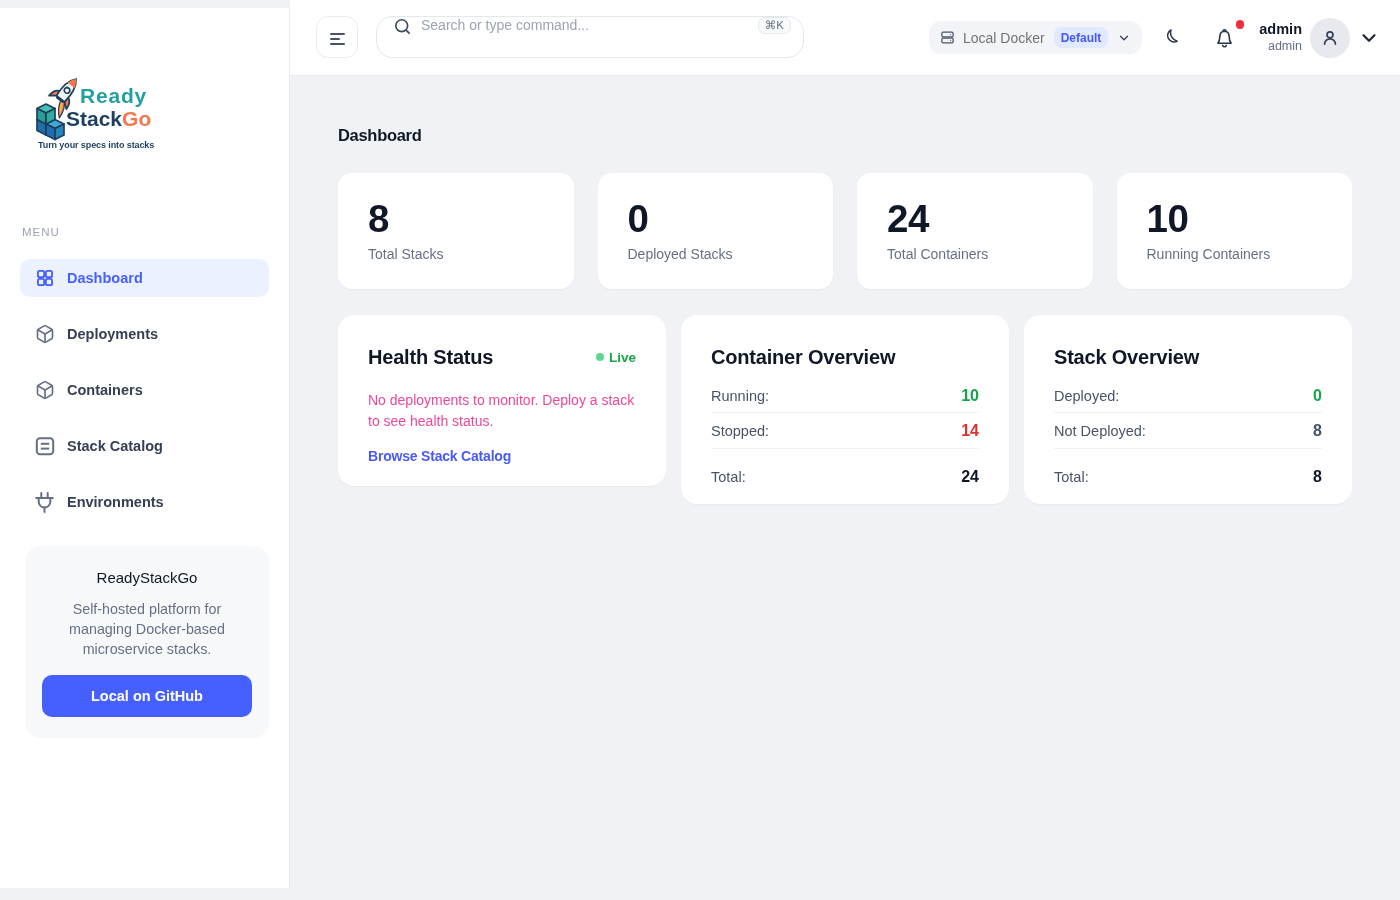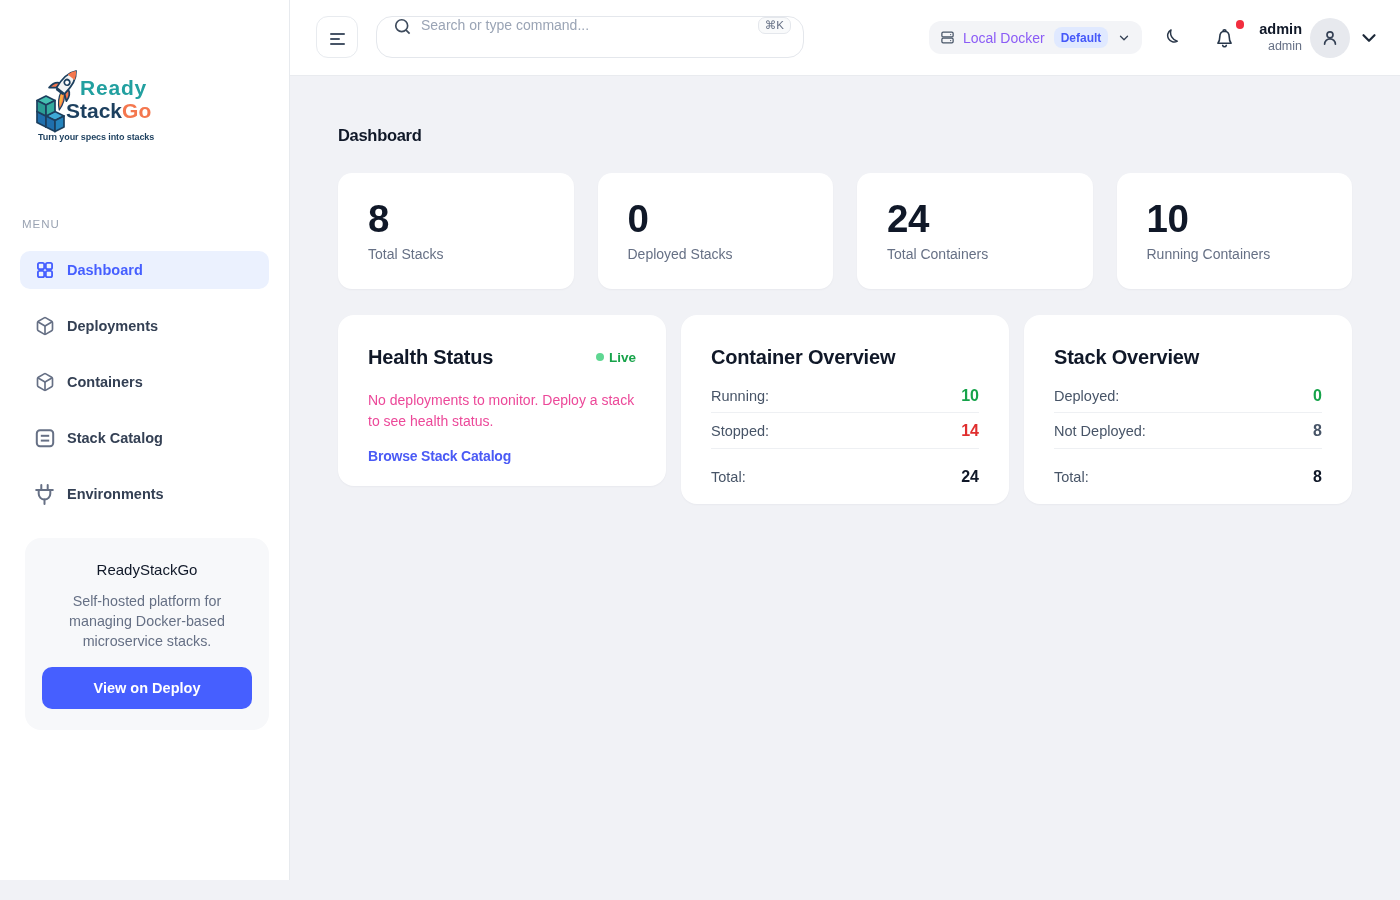--- a/index.html
+++ b/index.html
@@ -1,37 +1,37 @@
 <!DOCTYPE html>
 <html><head>
 <meta charset="utf-8">
 <style>
 * { margin:0; padding:0; box-sizing:border-box; }
 html,body { width:1400px; height:900px; overflow:hidden; font-family:"Liberation Sans", sans-serif; background:#f1f2f6; }
-.sidebar { position:fixed; left:0; top:0; width:290px; height:880px; background:#fff; border-right:1px solid #e7eaee; z-index:5; }
+.sidebar { position:fixed; left:0; top:8px; width:290px; height:880px; background:#fff; border-right:1px solid #e7eaee; z-index:5; }
 .logo { position:absolute; left:36px; top:66px; }
 .menu-label { position:absolute; left:22px; top:218px; font-size:11.5px; font-weight:500; letter-spacing:1px; color:#9aa3b2; }
 .nav { position:absolute; left:20px; top:251px; width:249px; }
 .nav-item { display:flex; align-items:center; height:38px; margin-bottom:18px; border-radius:10px; padding-left:15px; color:#344054; font-size:14.5px; font-weight:600; }
 .nav-item svg { margin-right:12px; }
 .nav-item.active { background:#ebf1fe; color:#465fff; }
 .promo { position:absolute; left:25px; top:538px; width:244px; height:192px; background:#f7f8fa; border-radius:16px; padding:21px 17px 20px; text-align:center; }
 .promo h3 { font-size:15px; font-weight:400; color:#101828; line-height:22px; }
 .promo p { margin-top:10px; font-size:14.3px; line-height:20px; color:#667085; }
 .promo .btn { margin-top:16px; display:block; height:42px; line-height:42px; background:#465fff; border-radius:10px; color:#fff; font-size:14.5px; font-weight:700; }
 
 .header { position:fixed; left:290px; top:0; width:1110px; height:76px; background:#fff; border-bottom:1px solid #e9ebef; z-index:4; }
 .hambtn { position:absolute; left:26px; top:16px; width:42px; height:42px; border:1px solid #e8ebef; border-radius:12px; background:#fff; }
 .hambtn .b { position:absolute; left:13px; height:2px; background:#475467; border-radius:1px; }
 .search { position:absolute; left:86px; top:16px; width:428px; height:42px; border:1px solid #e4e7ec; border-radius:16px; background:#fff; display:flex; align-items:flex-start; padding:0 12px 0 16px; }
 .search .ph { color:#9aa4b5; font-size:14px; margin-left:9px; flex:1; }
 .search .kbd { border:1px solid #e4e7ec; background:#f9fafb; border-radius:7px; font-size:11.5px; line-height:13px; color:#667085; padding:1px 6px; }
 .hdr-right { position:absolute; right:24px; top:0; height:75px; display:flex; align-items:center; }
 .env-pill { height:33px; background:#f3f4f7; border-radius:12px; display:flex; align-items:center; padding:0 11px; }
-.env-pill .name { margin-left:8px; font-size:14px; font-weight:500; color:#8b5cf6; }
+.env-pill .name { margin-left:8px; font-size:14px; font-weight:500; color:#737373; }
 .env-pill .badge { margin-left:9px; background:#e0e9ff; color:#4558f9; font-size:12px; font-weight:700; padding:3.5px 7px; border-radius:8px; }
 .env-pill svg.chev { margin-left:9px; }
 .icon-moon { margin-left:24px; margin-right:2px; position:relative; top:-1.5px; }
 .bellwrap { position:relative; top:1px; margin-left:36px; width:15px; height:19px; }
 .bellwrap .dot { position:absolute; right:-12px; top:-9px; width:8.5px; height:8.5px; border-radius:50%; background:#f22e3e; }
 .usr { margin-left:27px; text-align:right; }
 .usr .n1 { font-size:14.5px; font-weight:700; color:#101828; line-height:15px; }
 .usr .n2 { font-size:12.5px; color:#667085; line-height:13px; margin-top:3px; }
 .avatar { margin-left:8px; width:40px; height:40px; border-radius:50%; background:#e7e9ee; display:flex; align-items:center; justify-content:center; }
 .hdr-chev { margin-left:8px; margin-right:-4px; }
@@ -135,21 +135,21 @@
           <path d="M1.2 7h16.6"></path>
           <path d="M3.7 7v3.8a5.8 5.8 0 0 0 11.6 0V7"></path>
           <path d="M9.5 16.6V21"></path>
         </svg>
       Environments
     </div>
   </div>
   <div class="promo">
     <h3>ReadyStackGo</h3>
     <p>Self-hosted platform for<br>managing Docker-based<br>microservice stacks.</p>
-    <div class="btn">View on Deploy</div>
+    <div class="btn">Local on GitHub</div>
   </div>
 </div>
 
 <div class="header">
   <div class="hambtn">
     <span class="b" style="top:16px; width:15px;"></span>
     <span class="b" style="top:21px; width:10px;"></span>
     <span class="b" style="top:26px; width:15px;"></span>
   </div>
   <div class="search">

